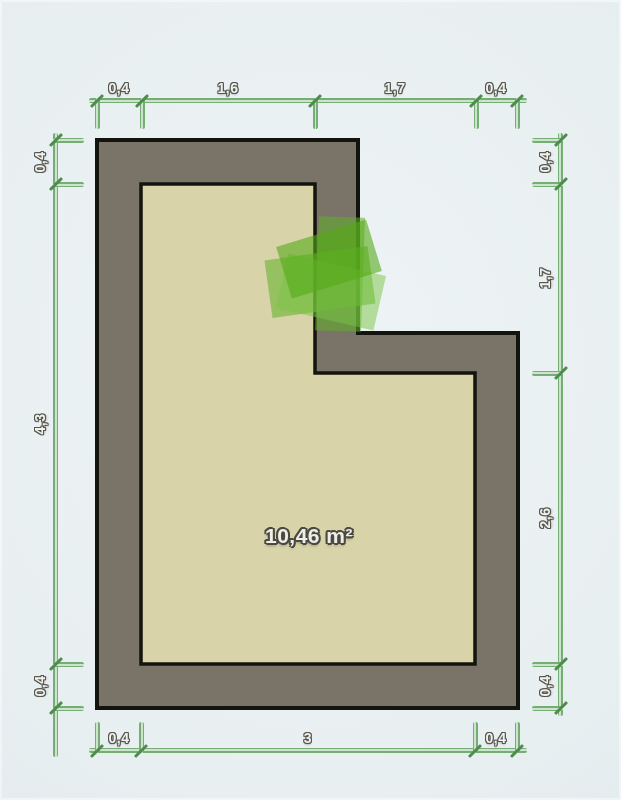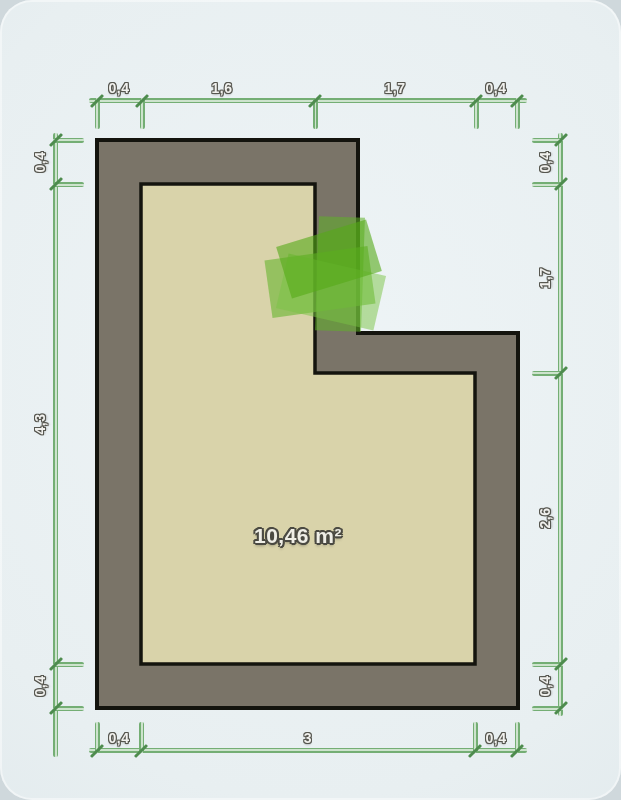--- a/index.html
+++ b/index.html
@@ -1,21 +1,20 @@
 <!DOCTYPE html>
 <html><head>
 <meta charset="utf-8">
 <style>
   html,body{margin:0;padding:0;background:#cfd8dc;}
   #canvas{
     position:relative;width:621px;height:800px;overflow:hidden;
     background:radial-gradient(ellipse 120% 100% at 50% 45%, #eef4f6 0%, #e8eff1 55%, #dbe5e9 100%);
     box-shadow:inset 0 0 0 2px rgba(255,255,255,0.45);
     font-family:"Liberation Sans","DejaVu Sans",sans-serif;
-    border-radius:32px;
   }
   #plan-svg{position:absolute;left:0;top:0;}
   .dimline{position:absolute;border-radius:2px;}
   .dimline.h{height:5px;background:linear-gradient(to bottom,#74ae74 0 30%,#cde3cd 30% 70%,#74ae74 70% 100%);}
   .dimline.v{width:5px;background:linear-gradient(to right,#74ae74 0 30%,#cde3cd 30% 70%,#74ae74 70% 100%);}
   .tick{position:absolute;border-radius:2px;}
   .tick.h{width:5px;background:linear-gradient(to right,#74ae74 0 30%,#cde3cd 30% 70%,#74ae74 70% 100%);}
   .tick.v{height:5px;background:linear-gradient(to bottom,#74ae74 0 30%,#cde3cd 30% 70%,#74ae74 70% 100%);}
   .slash{position:absolute;width:17px;height:3px;background:#4e8c4e;border-radius:1px;
          transform:translate(-50%,-50%) rotate(-45deg);}
@@ -53,21 +52,21 @@
       <div class="slash" style="left: 97px; top: 100.5px;"></div>
       <div class="tick h" style="left: 140px; top: 98px; height: 31px;"></div>
       <div class="slash" style="left: 142px; top: 100.5px;"></div>
       <div class="tick h" style="left: 313px; top: 98px; height: 31px;"></div>
       <div class="slash" style="left: 315px; top: 100.5px;"></div>
       <div class="tick h" style="left: 474px; top: 98px; height: 31px;"></div>
       <div class="slash" style="left: 476px; top: 100.5px;"></div>
       <div class="tick h" style="left: 515px; top: 98px; height: 31px;"></div>
       <div class="slash" style="left: 517px; top: 100.5px;"></div>
       <div class="dimlabel" style="left: 119px; top: 88px;">0,4</div>
-      <div class="dimlabel" style="left: 222px; top: 88px;">1,6</div>
+      <div class="dimlabel" style="left: 228px; top: 88px;">1,6</div>
       <div class="dimlabel" style="left: 395px; top: 88px;">1,7</div>
       <div class="dimlabel" style="left: 496px; top: 88px;">0,4</div>
       <div class="dimline h" style="left: 89px; top: 748px; width: 438px;"></div>
       <div class="tick h" style="left: 95px; top: 722px; height: 31px;"></div>
       <div class="slash" style="left: 97px; top: 750.5px;"></div>
       <div class="tick h" style="left: 139px; top: 722px; height: 31px;"></div>
       <div class="slash" style="left: 141px; top: 750.5px;"></div>
       <div class="tick h" style="left: 473px; top: 722px; height: 31px;"></div>
       <div class="slash" style="left: 475px; top: 750.5px;"></div>
       <div class="tick h" style="left: 515px; top: 722px; height: 31px;"></div>
@@ -96,14 +95,14 @@
       <div class="slash" style="left: 560.5px; top: 373px;"></div>
       <div class="tick v" style="top: 662px; left: 532px; width: 31px;"></div>
       <div class="slash" style="left: 560.5px; top: 664px;"></div>
       <div class="tick v" style="top: 706px; left: 532px; width: 31px;"></div>
       <div class="slash" style="left: 560.5px; top: 708px;"></div>
       <div class="dimlabel rot" style="top: 162px; left: 545px;">0,4</div>
       <div class="dimlabel rot" style="top: 278px; left: 545px;">1,7</div>
       <div class="dimlabel rot" style="top: 518px; left: 545px;">2,6</div>
       <div class="dimlabel rot" style="top: 686px; left: 545px;">0,4</div>
     </div>
-  <div id="area-label" style="left: 298px; top: 536px;">10,46 m²</div>
+  <div id="area-label" style="left: 309px; top: 536px;">10,46 m²</div>
 </div>
 
 </body></html>

